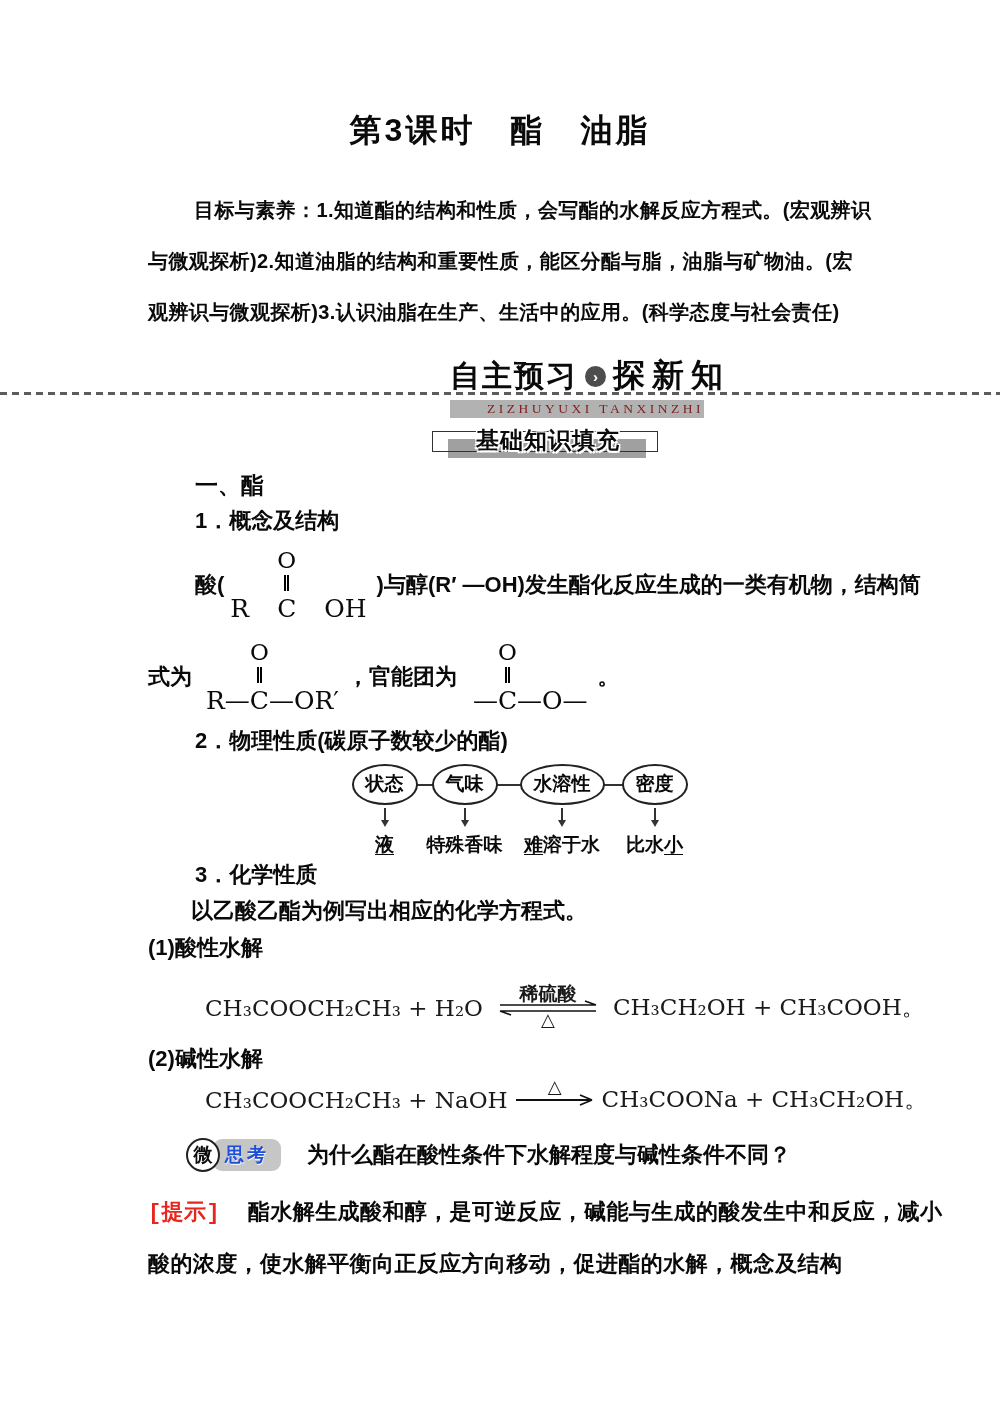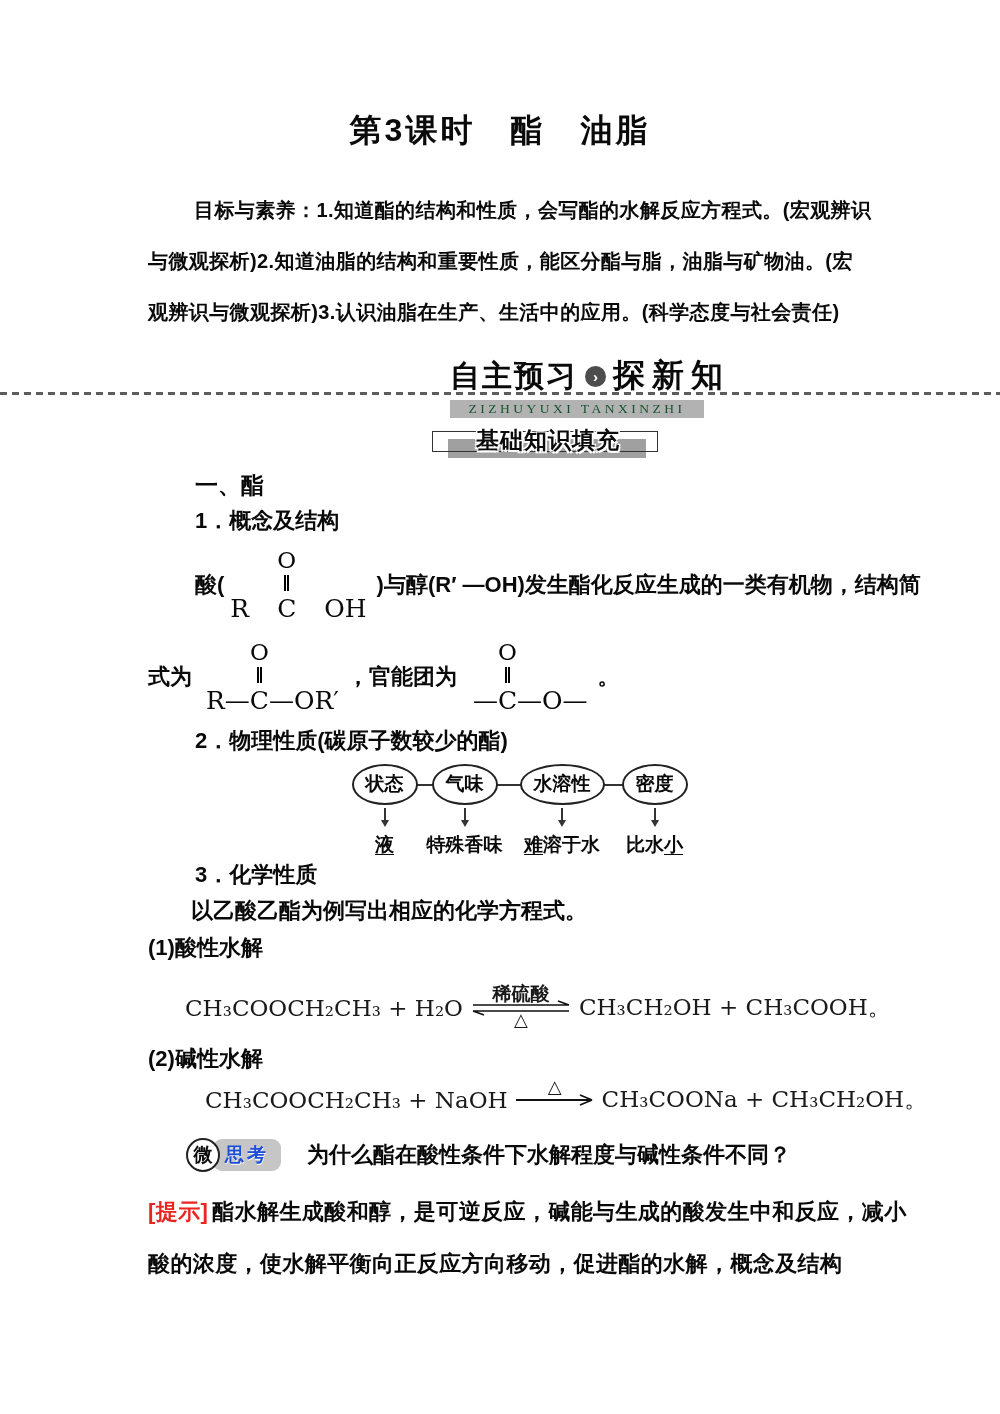--- a/index.html
+++ b/index.html
@@ -29,22 +29,22 @@
     position:absolute;top:392px;left:0;width:1000px;height:3px;z-index:1;
     background:repeating-linear-gradient(90deg,#5c5c5c 0 7px,transparent 7px 12px);
   }
   .banner{position:absolute;top:354px;left:450px;z-index:2;}
   .banner-title{display:flex;align-items:center;gap:7px;white-space:nowrap;}
   .bt-left{font-size:30px;font-weight:bold;letter-spacing:2px;}
   .bt-icon{width:21px;height:21px;border-radius:50%;background:#4d4d4d;color:#fff;
     display:inline-flex;align-items:center;justify-content:center;
     font-size:15px;font-weight:bold;line-height:1;}
   .bt-right{font-size:32px;font-weight:900;letter-spacing:7px;}
-  .pinyin-bar{margin-top:2px;width:254px;background:var(--bar-gray);color:#14532d;
-    text-align:center;font-family:"Liberation Serif",serif;font-size:13.5px;
+  .pinyin-bar{margin-top:2px;width:254px;background:var(--bar-gray);color:#7f1d1d;
+    text-align:right;font-family:"Liberation Serif",serif;font-size:13.5px;
     letter-spacing:3.5px;padding:1px 0;white-space:nowrap;}
   
   .kb-badge{position:absolute;top:426px;left:432px;width:232px;height:36px;}
   .kb-shadow{position:absolute;left:16px;top:13px;width:198px;height:19px;
     background:var(--shadow-gray);z-index:1;}
   .kb-outline{position:absolute;left:0;top:5px;width:226px;height:21px;
     border:1.5px solid #333;background:transparent;z-index:2;}
   .kb-text{position:absolute;left:0;top:0;width:100%;text-align:center;z-index:3;
     font-size:23px;font-weight:bold;line-height:28px;letter-spacing:1px;
     text-shadow:-1.5px -1.5px 0 #fff,1.5px -1.5px 0 #fff,-1.5px 1.5px 0 #fff,1.5px 1.5px 0 #fff;}
@@ -78,21 +78,21 @@
   .oval{border:2px solid #222;border-radius:50%;background:#fff;
     padding:6px 12px;font-size:19px;font-weight:bold;white-space:nowrap;line-height:1.3;}
   .varrow{height:15px;width:0;border-left:2px solid #333;margin-top:3px;position:relative;}
   .varrow::after{content:"";position:absolute;left:-5px;bottom:-8px;
     border:4px solid transparent;border-top:7px solid #333;}
   .flow-ans{margin-top:9px;font-size:19px;font-weight:bold;white-space:nowrap;}
   .flow-ans .u{text-decoration:underline;text-underline-offset:3px;}
   
   .equation{position:absolute;display:flex;align-items:center;white-space:nowrap;
     font-family:"DejaVu Serif","Liberation Serif",serif;font-size:23px;color:#1a1a1a;}
-  .equation-1{top:992px;left:185px;}
+  .equation-1{top:992px;left:205px;gap:7px;}
   .equation-2{top:1084px;left:205px;}
   .eq-cond{position:relative;display:inline-flex;align-items:center;margin:0 6px;}
   .cond-above{position:absolute;bottom:9px;left:50%;transform:translateX(-50%);
     font-family:"Liberation Sans",sans-serif;font-size:19px;font-weight:bold;
     white-space:nowrap;}
   .cond-above.serif-tri{font-family:"DejaVu Serif",serif;font-weight:normal;font-size:18px;}
   .cond-below{position:absolute;top:9px;left:50%;transform:translateX(-50%);
     font-family:"DejaVu Serif",serif;font-size:18px;}
   
   .micro{position:absolute;top:1138px;left:186px;display:flex;align-items:center;}
@@ -100,21 +100,21 @@
     background:#fff;display:inline-flex;align-items:center;justify-content:center;
     font-size:19px;font-weight:bold;z-index:2;}
   .mb-pill{background:#c6c6c6;color:#1d4ed8;border-radius:9px;padding:3px 12px;
     font-size:19px;font-weight:bold;letter-spacing:3px;margin-left:-7px;z-index:1;
     text-shadow:0.5px 0.5px 0 #fff;}
   .micro-q{margin-left:26px;font-size:22px;font-weight:bold;white-space:nowrap;}
   
   .hint{position:absolute;top:1186px;left:148px;width:724px;
     font-size:22px;font-weight:bold;}
   .hint-line{height:52px;line-height:52px;white-space:nowrap;letter-spacing:0.4px;}
-  .hint-tag{color:var(--accent-red);margin-right:4px;}
+  .hint-tag{color:var(--accent-red);margin-right:28px;font-family:Liberation Mono, monospace;}
 </style>
 </head>
 <body>
 
 <div class="page">
 
   <h1 class="doc-title">第3课时　酯　油脂</h1>
 
   <div class="objectives">
     <div class="obj-line indent">目标与素养：1.知道酯的结构和性质，会写酯的水解反应方程式。(宏观辨识</div>

